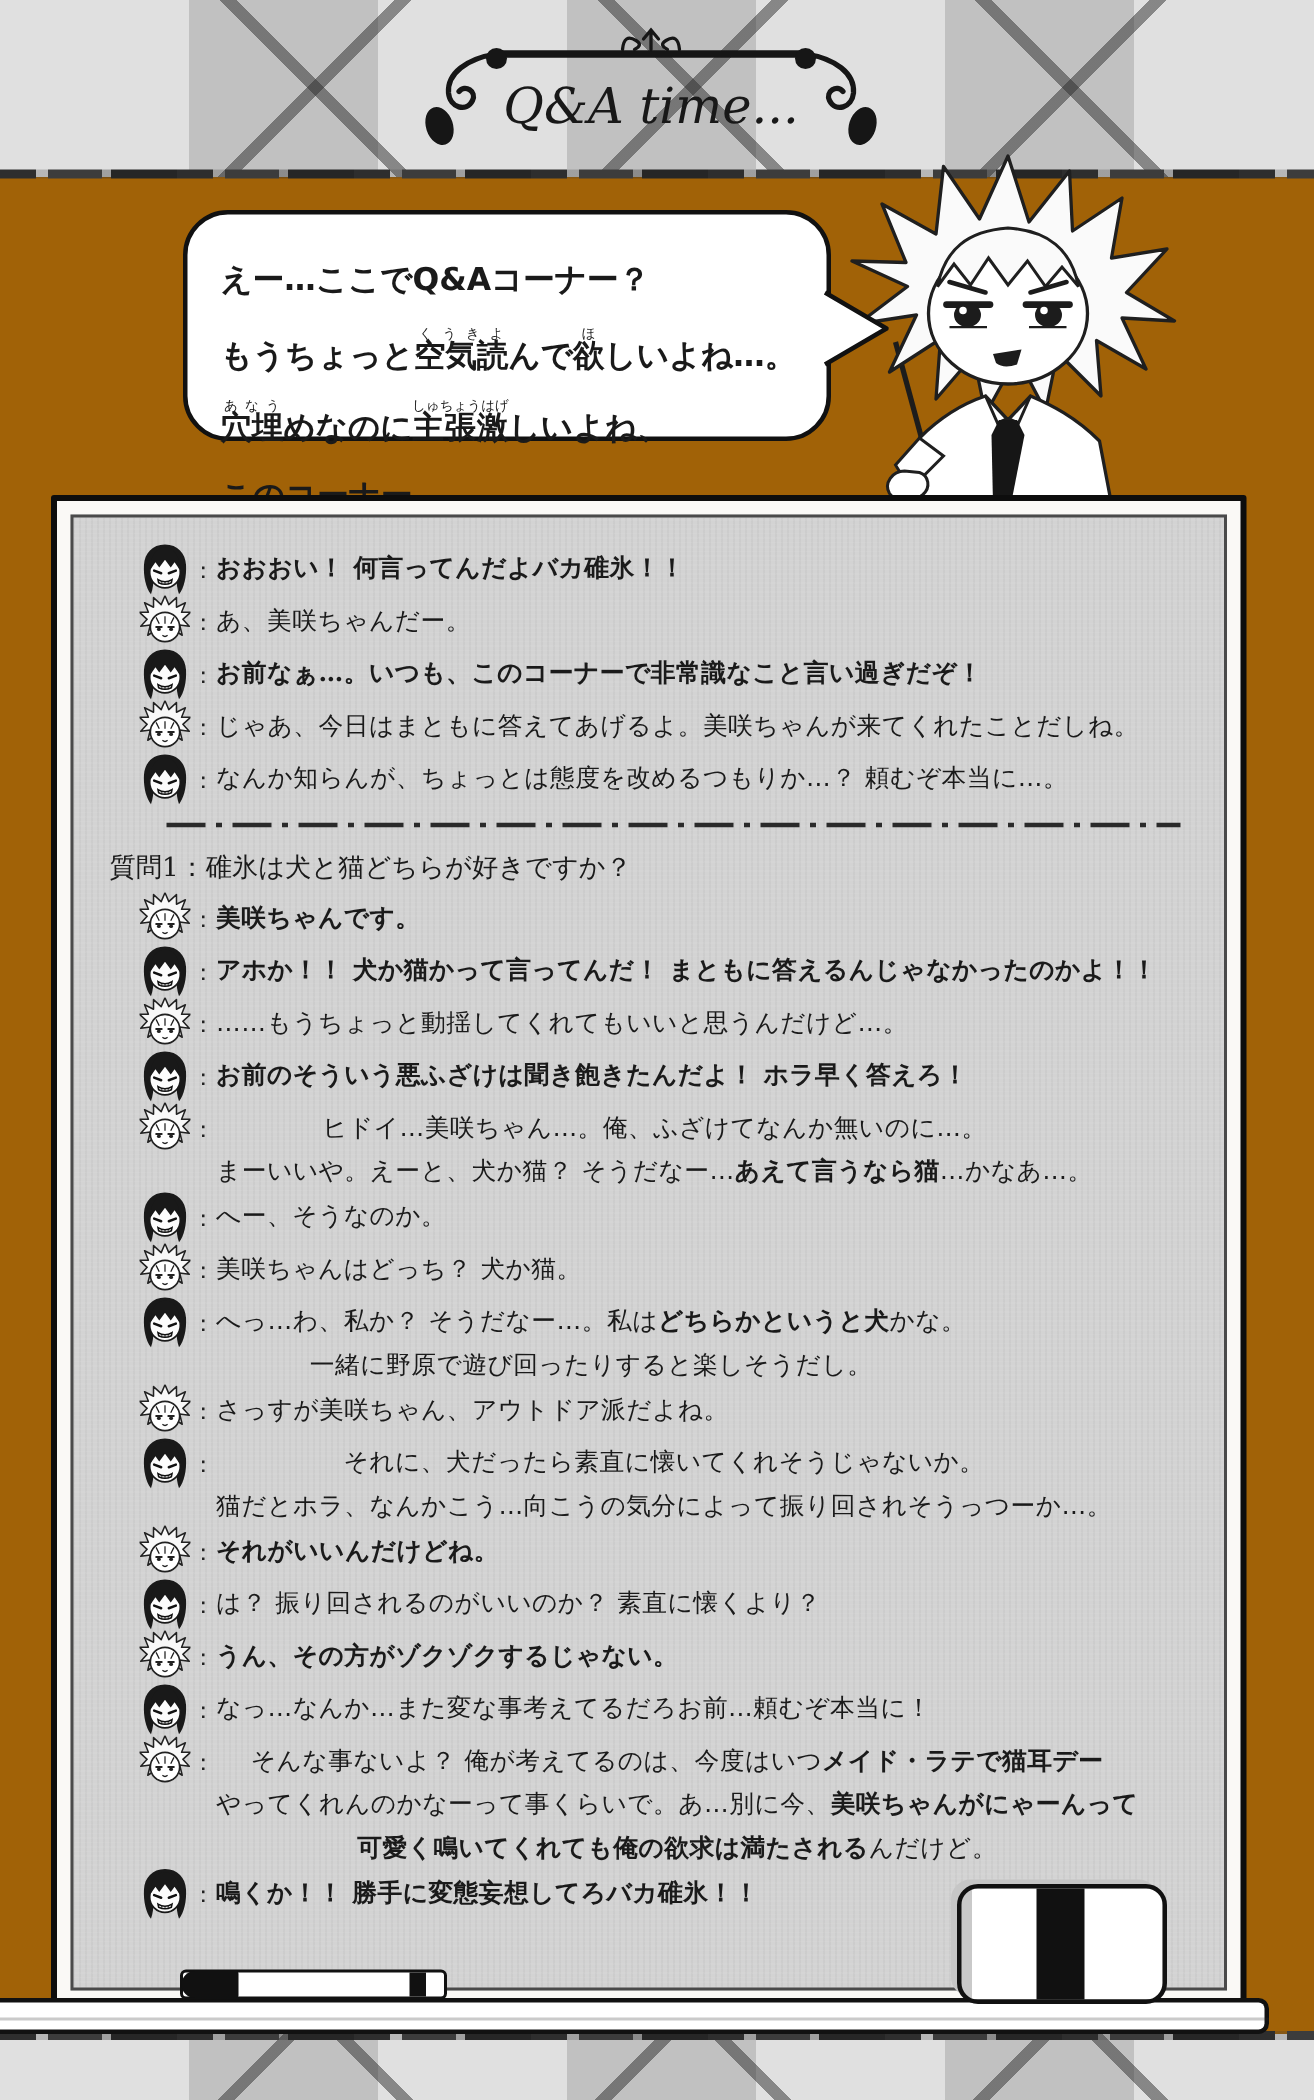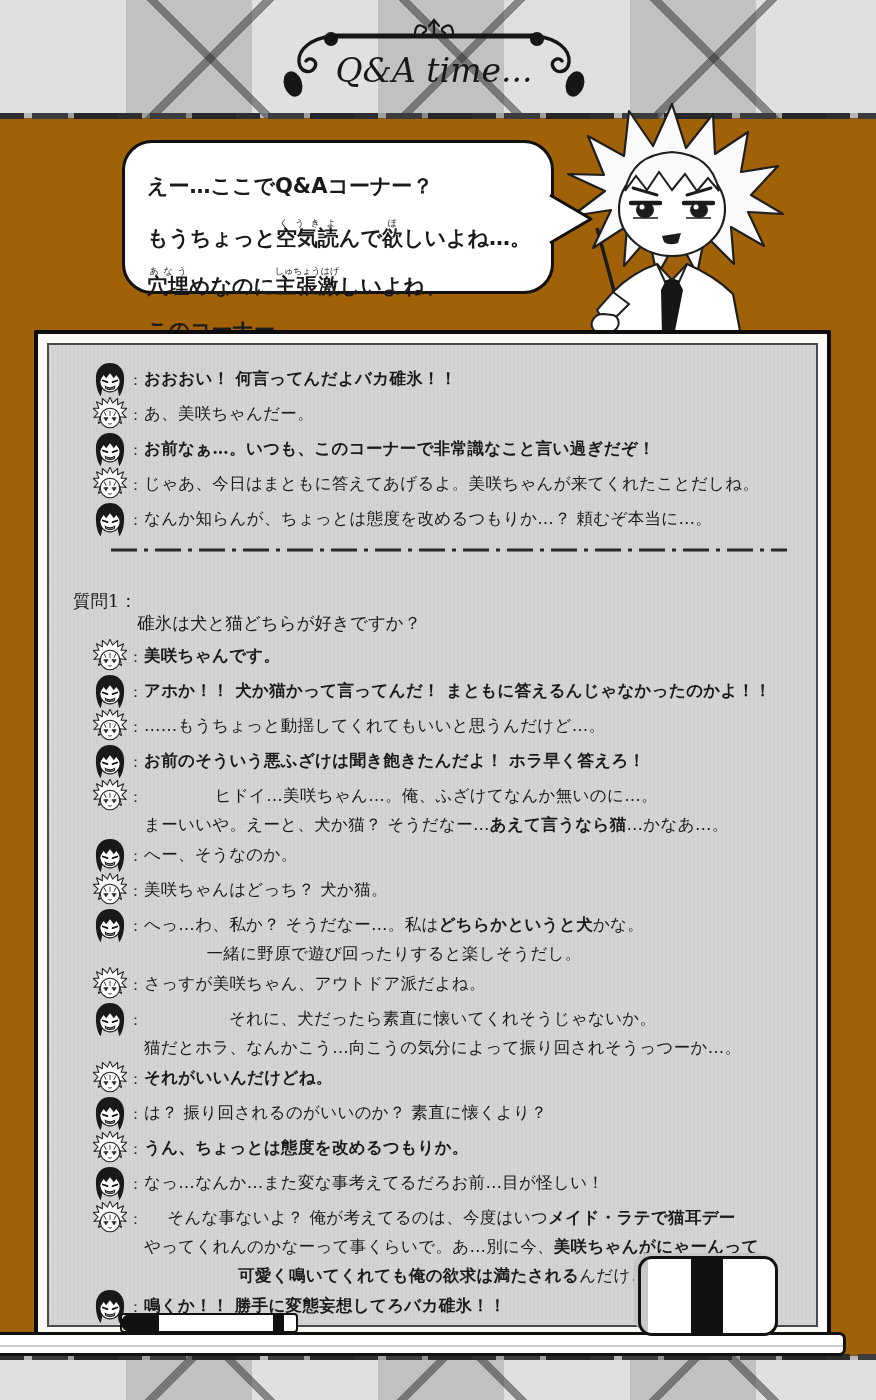--- a/index.html
+++ b/index.html
@@ -40,24 +40,24 @@
     padding:18px 8px 6px 24px;overflow:hidden;}
   .drow{display:flex;align-items:flex-start;margin:1px 0;padding-left:20px;}
   .avatar{flex:none;width:34px;height:36px;margin-top:-2px;}
   .colon{flex:none;width:17px;text-align:center;font-size:15px;line-height:32px;color:#222;}
   .dtext{font-size:16.5px;line-height:29px;letter-spacing:.3px;}
   .dline{white-space:nowrap;text-align:center;}
   .b{font-weight:800;}
   .allbold .dtext{font-weight:800;}
   .serif .dtext{font-family:"DejaVu Serif",serif;font-weight:700;}
   .divider{margin:4px 0 2px 36px;}
-  .question-row{display:flex;align-items:center;margin:2px 0 4px 0;
+  .question-row{display:flex;align-items:flex-end;margin:2px 0 4px 0;
     font-family:"DejaVu Serif",serif;font-size:17.5px;line-height:28px;}
   .question-row .qcolon{width:18px;text-align:center;}
-  .question-row .qtext{white-space:nowrap;margin-top:44px;}
+  .question-row .qtext{white-space:nowrap;}
   
   .tray{position:absolute;left:0;top:1332px;width:846px;height:24px;z-index:5;background:#fff;
     border-top:3px solid #111;border-bottom:3px solid #111;border-right:3px solid #111;
     border-radius:0 7px 7px 0;box-sizing:border-box;}
   .tray-line{position:absolute;left:0;top:10px;width:846px;height:2px;background:#2b2b2b;opacity:.25;}
   .marker{position:absolute;left:120px;top:1313px;width:178px;height:20px;z-index:6;
     background:#fff;border:2px solid #111;border-radius:4px;box-sizing:border-box;}
   .marker-cap{position:absolute;left:-1px;top:-1px;width:38px;height:18px;background:#111;
     border-radius:10px 2px 2px 10px;}
   .marker-band{position:absolute;right:12px;top:0;width:11px;height:16px;background:#111;}
@@ -389,35 +389,35 @@
                 <path d="M20 0 L23 7 L29 1.5 L29 9 L36 5.5 L33 13 L40 13 L34 18.5 L39 24 L31.5 23 L33.5 31 L26.5 26.5 L26 34 L20 28.5 L14 34 L13.5 26.5 L6.5 31 L8.5 23 L1 24 L6 18.5 L0 13 L7 13 L4 5.5 L11 9 L11 1.5 L17 7 Z" fill="#f8f8f8" stroke="#222" stroke-width="1.2" stroke-linejoin="round"></path>
                 <circle cx="20" cy="24.5" r="11.5" fill="#fff" stroke="#222" stroke-width="1.3"></circle>
                 <path d="M13 17 L15.5 22 M20 16 L20 22 M27 17 L24.5 22" stroke="#222" stroke-width="1" fill="none"></path>
                 <path d="M12.5 24.5 L18 24.5 M22 24.5 L27.5 24.5" stroke="#222" stroke-width="1.6"></path>
                 <circle cx="15.2" cy="26.2" r="1.5" fill="#222"></circle>
                 <circle cx="24.8" cy="26.2" r="1.5" fill="#222"></circle>
                 <path d="M18 31 Q20 32.8 22 31" stroke="#222" stroke-width="1.1" fill="none"></path>
               </svg></div>
             <div class="colon">：</div>
             <div class="dtext">
-              <div class="dline"><span>うん、ちょっとは態度を改めるつもりか。</span></div>
-            </div>
-          </div>
-          <div class="drow">
-            <div class="avatar"><svg viewBox="0 0 40 42" width="34" height="36">
-                <path d="M20 1 C10 1 4 8 3.5 17 C3 26 5 35 9 40 C10.5 36 11 31 11 27 L29 27 C29 31 29.5 36 31 40 C35 35 37 26 36.5 17 C36 8 30 1 20 1 Z" fill="#191919"></path>
-                <circle cx="20" cy="23" r="12" fill="#fcfcfc" stroke="#191919" stroke-width="1.3"></circle>
-                <path d="M9 20 C8 9 14 3.5 20 3.5 C26 3.5 32 9 31 20 L27.5 15 L24.5 19 L20 13 L15.5 19 L12.5 15 Z" fill="#191919"></path>
-                <path d="M11.5 21.5 L17 23.5 M28.5 21.5 L23 23.5" stroke="#111" stroke-width="2" stroke-linecap="round" fill="none"></path>
-                <path d="M14.5 28.5 Q20 32 25.5 28.5 L25 31 Q20 33.5 15 31 Z" fill="#fff" stroke="#111" stroke-width="1.2"></path>
-                <path d="M17.5 29.8 L17.5 31.8 M20 30.4 L20 32.4 M22.5 29.8 L22.5 31.8" stroke="#111" stroke-width="0.7"></path>
-              </svg></div>
-            <div class="colon">：</div>
-            <div class="dtext">
-              <div class="dline"><span>なっ…なんか…また変な事考えてるだろお前…目が怪しい！</span></div>
+              <div class="dline"><span>うん、その方がゾクゾクするじゃない。</span></div>
+            </div>
+          </div>
+          <div class="drow">
+            <div class="avatar"><svg viewBox="0 0 40 42" width="34" height="36">
+                <path d="M20 1 C10 1 4 8 3.5 17 C3 26 5 35 9 40 C10.5 36 11 31 11 27 L29 27 C29 31 29.5 36 31 40 C35 35 37 26 36.5 17 C36 8 30 1 20 1 Z" fill="#191919"></path>
+                <circle cx="20" cy="23" r="12" fill="#fcfcfc" stroke="#191919" stroke-width="1.3"></circle>
+                <path d="M9 20 C8 9 14 3.5 20 3.5 C26 3.5 32 9 31 20 L27.5 15 L24.5 19 L20 13 L15.5 19 L12.5 15 Z" fill="#191919"></path>
+                <path d="M11.5 21.5 L17 23.5 M28.5 21.5 L23 23.5" stroke="#111" stroke-width="2" stroke-linecap="round" fill="none"></path>
+                <path d="M14.5 28.5 Q20 32 25.5 28.5 L25 31 Q20 33.5 15 31 Z" fill="#fff" stroke="#111" stroke-width="1.2"></path>
+                <path d="M17.5 29.8 L17.5 31.8 M20 30.4 L20 32.4 M22.5 29.8 L22.5 31.8" stroke="#111" stroke-width="0.7"></path>
+              </svg></div>
+            <div class="colon">：</div>
+            <div class="dtext">
+              <div class="dline"><span>なっ…なんか…また変な事考えてるだろお前…頼むぞ本当に！</span></div>
             </div>
           </div>
           <div class="drow">
             <div class="avatar"><svg viewBox="0 0 40 42" width="34" height="36">
                 <path d="M20 0 L23 7 L29 1.5 L29 9 L36 5.5 L33 13 L40 13 L34 18.5 L39 24 L31.5 23 L33.5 31 L26.5 26.5 L26 34 L20 28.5 L14 34 L13.5 26.5 L6.5 31 L8.5 23 L1 24 L6 18.5 L0 13 L7 13 L4 5.5 L11 9 L11 1.5 L17 7 Z" fill="#f8f8f8" stroke="#222" stroke-width="1.2" stroke-linejoin="round"></path>
                 <circle cx="20" cy="24.5" r="11.5" fill="#fff" stroke="#222" stroke-width="1.3"></circle>
                 <path d="M13 17 L15.5 22 M20 16 L20 22 M27 17 L24.5 22" stroke="#222" stroke-width="1" fill="none"></path>
                 <path d="M12.5 24.5 L18 24.5 M22 24.5 L27.5 24.5" stroke="#222" stroke-width="1.6"></path>
                 <circle cx="15.2" cy="26.2" r="1.5" fill="#222"></circle>
                 <circle cx="24.8" cy="26.2" r="1.5" fill="#222"></circle>

